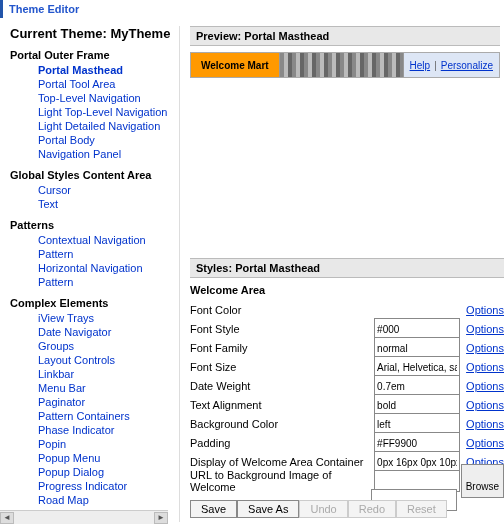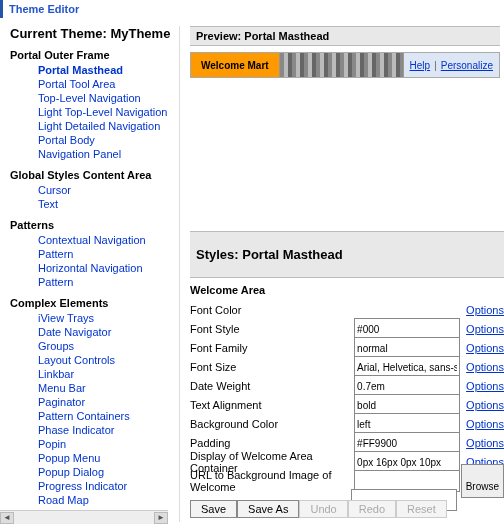--- a/index.html
+++ b/index.html
@@ -13,25 +13,25 @@
 .sidebar a.active { font-weight: bold; }
 .content { flex: 1; padding: 0 4px 0 10px; position: relative; overflow: hidden; }
 .panel-title { font-size: 11px; font-weight: bold; background: #e8e8e8; border-top: 1px solid #bbb; border-bottom: 1px solid #bbb; padding: 3px 6px; margin-bottom: 6px; }
 .preview-box { height: 26px; border: 1px solid #aaa; display: flex; align-items: stretch; margin-bottom: 6px; position: relative; background: #eee; }
 .welcome-chip { background: #ff9900; color: #000; font-size: 10px; font-weight: bold; padding: 6px 10px; display: flex; align-items: center; }
 .preview-mid { flex: 1; background: repeating-linear-gradient(90deg,#888 0 4px,#bbb 4px 8px,#666 8px 12px); border-left:1px solid #999; border-right:1px solid #999;}
 .preview-links { background: #dde6f5; padding: 0 6px; display: flex; align-items: center; gap: 4px; font-size: 10px; }
 .preview-links a { color: #0033cc; text-decoration: underline; cursor: pointer; }
 .preview-links .sep { color: #666; }
 .styles-block { position: absolute; bottom: 0; left: 10px; right: 0; }
-.styles-title { font-size: 13px; font-weight: bold; background: #e8e8e8; border-top: 1px solid #bbb; border-bottom: 1px solid #bbb; padding: 15px 6px; margin-bottom: 4px; }
+.styles-title { font-size: 11px; font-weight: bold; background: #e8e8e8; border-top: 1px solid #bbb; border-bottom: 1px solid #bbb; padding: 3px 6px; margin-bottom: 4px; }
 .section-label { font-size: 11px; font-weight: bold; padding: 2px 0 4px 0; }
 .prop-row { display: flex; align-items: center; height: 19px; gap: 4px; }
 .prop-label { width: 190px; font-size: 11px; }
-.prop-input { width: 106px; height: 16px; font-size: 10px; border: 1px solid #888; padding: 10px 2px; margin-top: 39px; }
+.prop-input { width: 86px; height: 16px; font-size: 10px; border: 1px solid #888; padding: 10px 2px; margin-top: 39px; }
 .prop-opt { color: #0033cc; text-decoration: underline; font-size: 11px; cursor: pointer; margin-left: 2px; }
 .browse-btn { font-size: 10px; height: 18px; padding: 16px 4px; border: 1px solid #888; background: #eee; cursor: pointer; }
 .button-bar { margin-top: 6px; padding: 4px 0; display: flex; }
 .button-bar button { font-size: 11px; padding: 2px 10px; border: 1px solid #888; background: #f4f4f4; cursor: pointer; }
 .button-bar button.dis { color: #aaa; border-color: #ccc; cursor: default; }
 .hscroll { position: absolute; left: 0; bottom: 0; width: 168px; height: 14px; background: #eee; border-top: 1px solid #ccc; display:flex; justify-content:space-between; align-items:center;}
 .hscroll .arr { width:14px; height:12px; background:#ddd; border:1px solid #bbb; font-size:8px; text-align:center; line-height:10px; color:#555;}
 </style>
 </head>
 <body>

